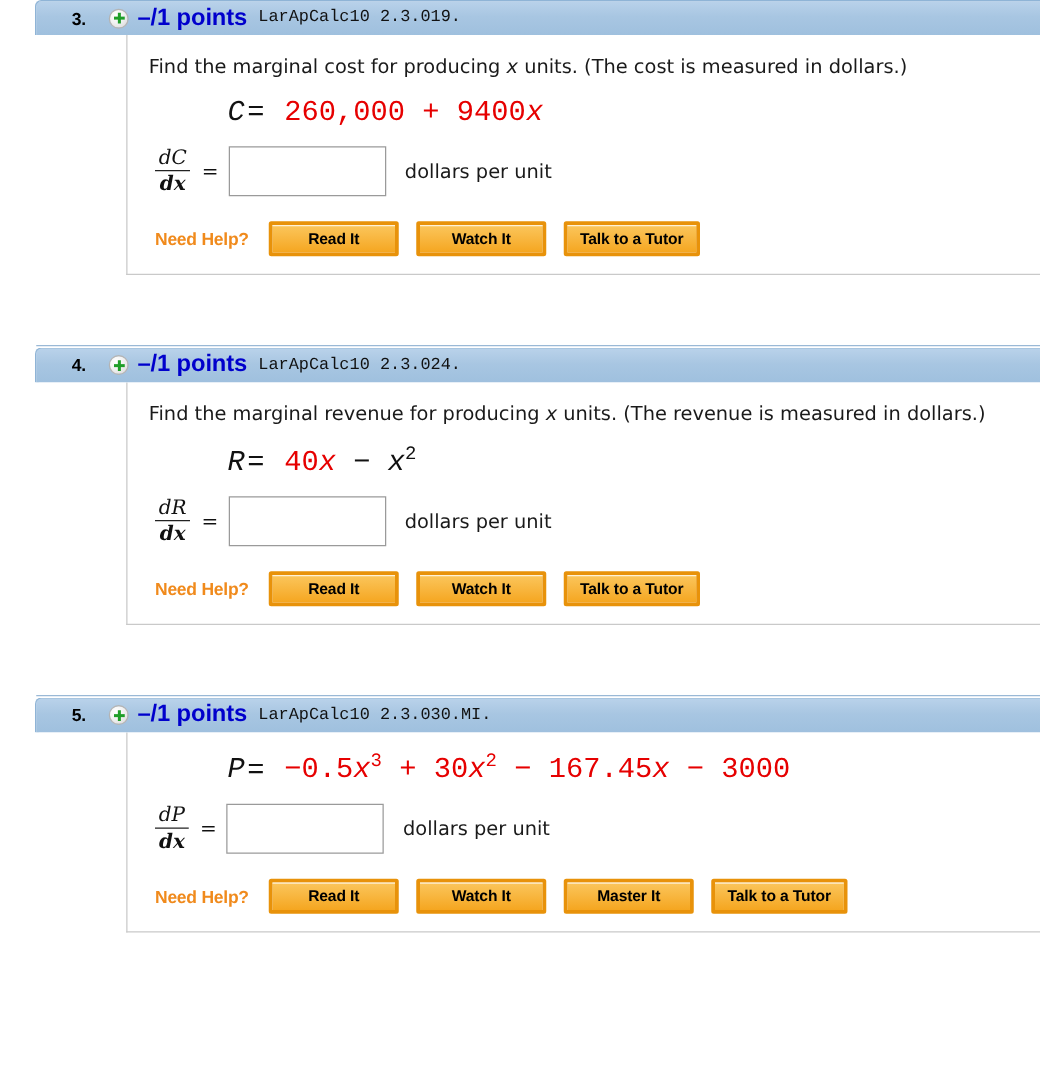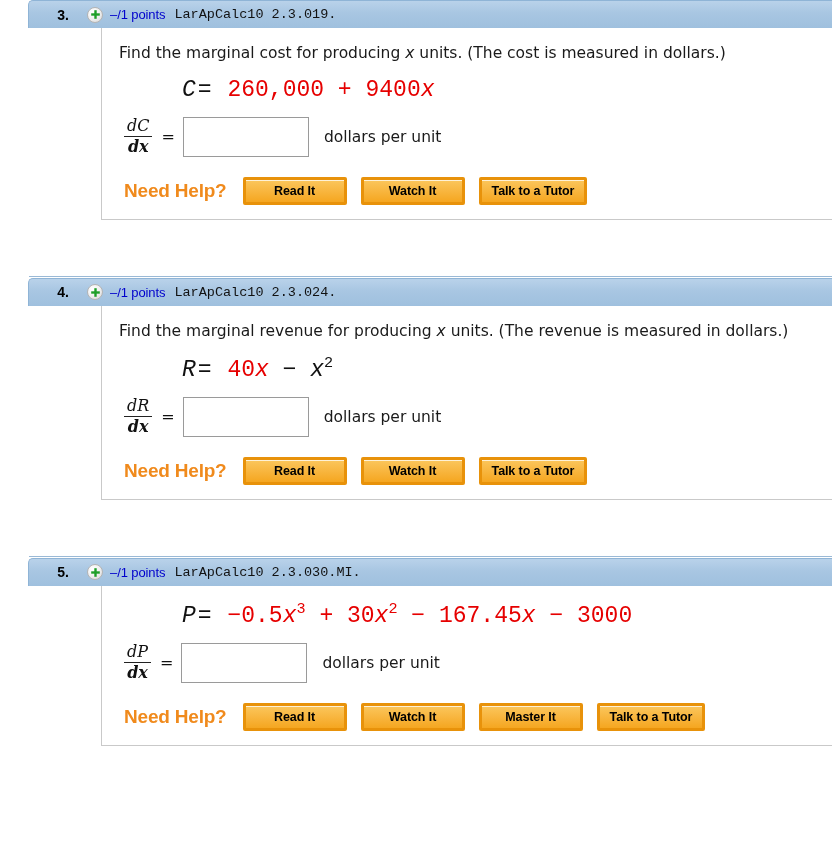--- a/index.html
+++ b/index.html
@@ -58,22 +58,22 @@
     border: 1px solid #b4b4b4;
     display: inline-flex;
     align-items: center;
     justify-content: center;
     box-sizing: border-box;
   }
   .plus-icon svg { display: block; }
   .q-points {
     margin-left: 7px;
     color: #0000cc;
-    font-weight: normal;
-    font-size: 13px;
+    font-weight: bold;
+    font-size: 19px;
     font-family: "Liberation Sans", sans-serif;
     letter-spacing: -0.1px;
   }
   .q-code {
     margin-left: 9px;
     color: #111111;
     font-size: 13.5px;
     font-family: Liberation Mono, monospace;
   }
 
@@ -161,21 +161,21 @@
 
   
   .help-row {
     display: flex;
     align-items: center;
     padding: 20px 0 0 22px;
   }
   .need-help {
     color: #f08a1c;
     font-weight: bold;
-    font-size: 19px;
+    font-size: 14px;
     font-family: "Liberation Sans", sans-serif;
     letter-spacing: -0.2px;
     margin-right: 16px;
   }
   .help-btn {
     position: relative;
     height: 22px;
     min-width: 78px;
     margin-right: 14px;
     padding: 0 10px;

